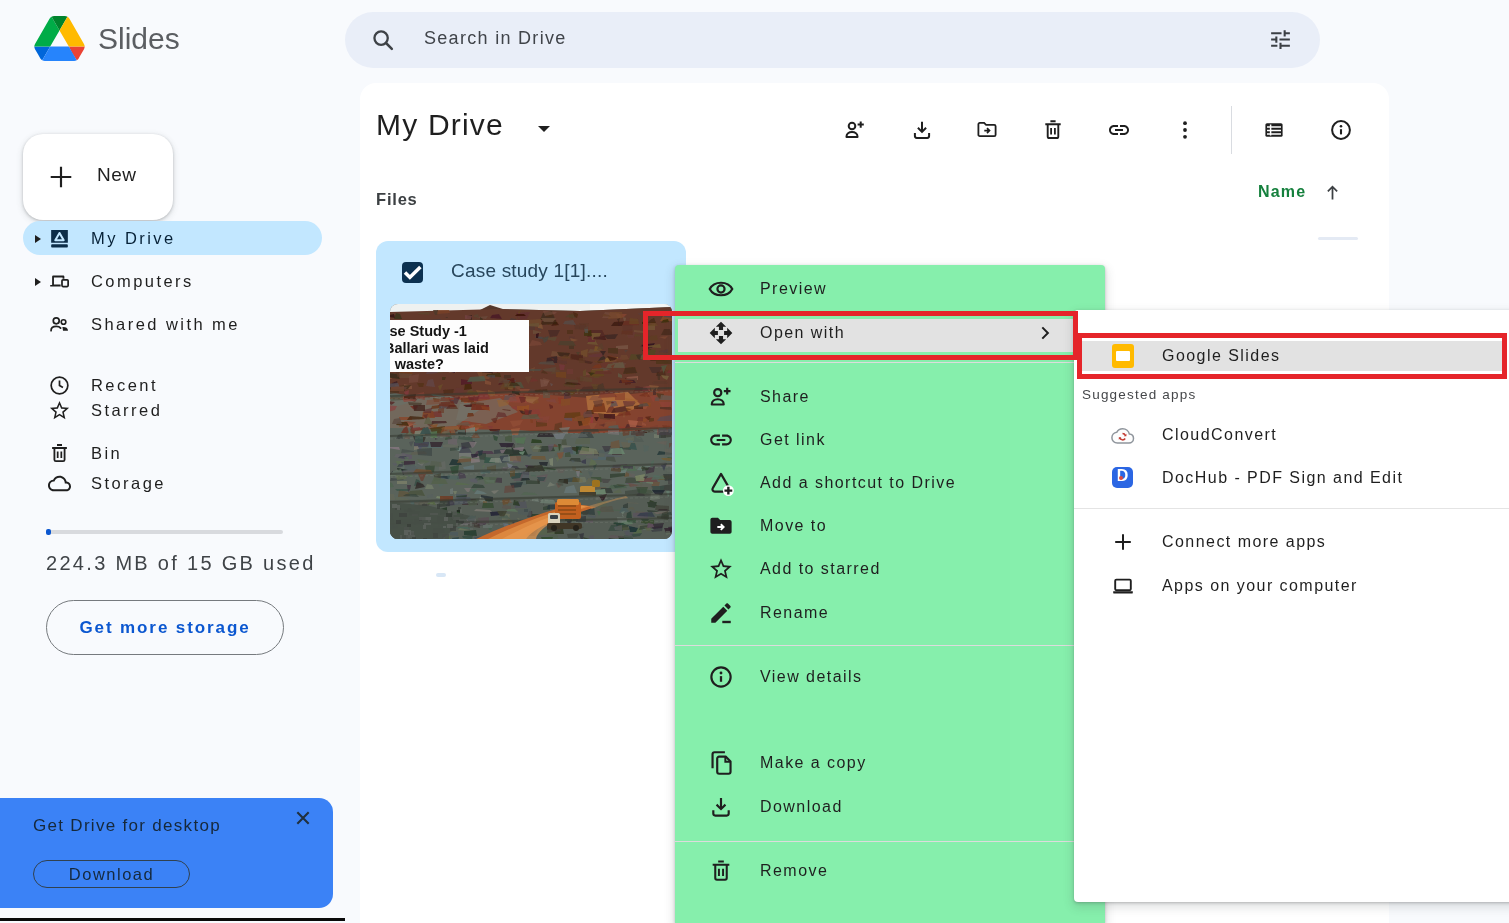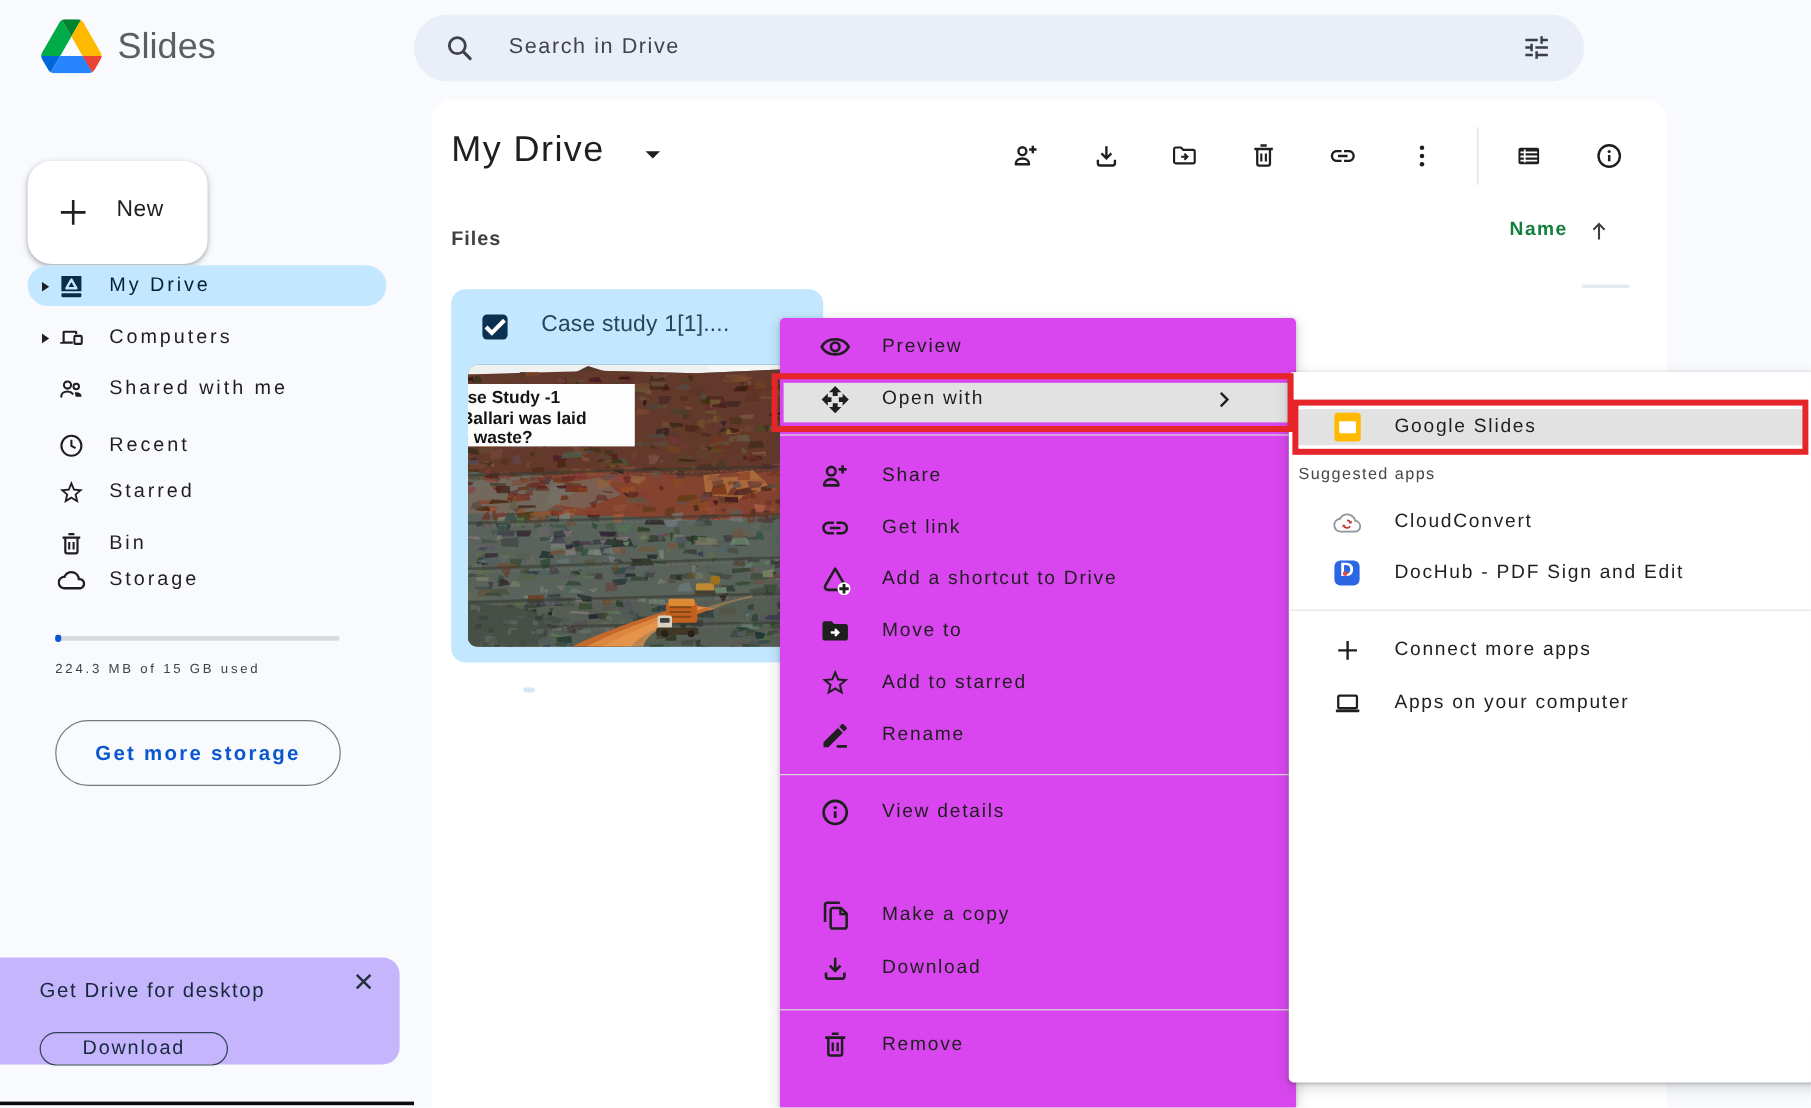--- a/index.html
+++ b/index.html
@@ -13,21 +13,21 @@
   #maincard { left:360px; top:83px; width:1029px; height:840px; background:#fff; border-radius:16px 16px 0 0; }
   #greyblock { left:1389px; top:0; width:120px; height:310px; background:#F8FAFD; border-radius:0 0 22px 22px; }
 
   
   .navrow { position:absolute; left:23px; width:299px; height:34px; border-radius:17px; }
   .navrow .lbl { position:absolute; left:68px; top:50%; transform:translateY(-50%); font-size:16.5px; color:#1f1f1f; letter-spacing:2.45px; }
   .navrow.sel { background:#C2E7FF; }
   .navrow.sel .lbl { color:#062137; font-weight:400; }
 
   
-  #menu1 { left:650px; top:265px; width:430px; height:658px; background:#d946ef; border-radius:4px 4px 0 0;
+  #menu1 { left:675px; top:265px; width:430px; height:658px; background:#86efac; border-radius:4px 4px 0 0;
            box-shadow:0 1px 3px rgba(60,64,67,.30), 0 4px 10px 2px rgba(60,64,67,.15); }
   #menu2 { left:1074px; top:310px; width:446px; height:592px; background:#fff; border-radius:4px;
            box-shadow:0 1px 3px rgba(60,64,67,.30), 0 4px 10px 2px rgba(60,64,67,.15); }
   .mrow { position:absolute; left:0; width:100%; height:44px; }
   .mrow .txt { position:absolute; left:85px; top:50%; transform:translateY(-50%); font-size:16px; color:#1f1f1f; letter-spacing:1.45px; white-space:nowrap; }
   .mdiv { position:absolute; left:0; width:100%; height:1px; background:#dcdcdc; }
   .m2row .txt2 { position:absolute; left:88px; top:50%; transform:translateY(-50%); font-size:16px; color:#1f1f1f; letter-spacing:1.45px; white-space:nowrap; }
 
   .redbox { position:absolute; border:5px solid #e5252a; }
 </style>
@@ -78,21 +78,21 @@
 </div>
 <div class="navrow" style="top:307px;">
   <svg class="ic" style="left:25px; top:6px;" width="23" height="23" viewBox="0 0 24 24">
       <circle cx="8.6" cy="8.2" r="3.1" fill="none" stroke="#1f1f1f" stroke-width="1.8"></circle>
       <path d="M3.2 18.4v-.2c0-2.6 2.3-4.3 5.4-4.3 2 0 3.7.7 4.6 1.9" fill="none" stroke="#1f1f1f" stroke-width="1.8" stroke-linecap="round"></path>
       <circle cx="16.2" cy="9.4" r="2.4" fill="none" stroke="#1f1f1f" stroke-width="1.7"></circle>
       <path d="M15 14.6c3-.4 5.8.9 5.8 3.4 0 .2 0 .3-.1.4h-5z" fill="#1f1f1f"></path>
     </svg>
   <span class="lbl">Shared with me</span>
 </div>
-<div class="navrow" style="top:354px;">
+<div class="navrow" style="top:368px;">
   <svg class="ic" style="left:25px; top:6px;" width="23" height="23" viewBox="0 0 24 24">
       <circle cx="12" cy="12" r="8.7" fill="none" stroke="#1f1f1f" stroke-width="1.8"></circle>
       <path d="M12 6.8V12l3.6 2.1" fill="none" stroke="#1f1f1f" stroke-width="1.8"></path>
     </svg>
   <span class="lbl">Recent</span>
 </div>
 <div class="navrow" style="top:393px;text-align:center;">
   <svg class="ic" style="left:25px; top:6px;" width="23" height="23" viewBox="0 0 24 24">
       <path d="M22 9.24l-7.19-.62L12 2 9.19 8.63 2 9.24l5.46 4.73L5.82 21 12 17.27 18.18 21l-1.63-7.03L22 9.24zM12 15.4l-3.76 2.27 1-4.28-3.32-2.88 4.38-.38L12 6.1l1.71 4.04 4.38.38-3.32 2.88 1 4.28L12 15.4z" fill="#1f1f1f"></path>
     </svg>
@@ -108,26 +108,26 @@
 </div>
 <div class="navrow" style="top:466px;">
   <svg class="ic" style="left:25px; top:6px;" width="23" height="23" viewBox="0 0 24 24">
       <path d="M19.35 10.04C18.67 6.59 15.64 4 12 4 9.11 4 6.6 5.64 5.35 8.04 2.34 8.36 0 10.91 0 14c0 3.31 2.69 6 6 6h13c2.76 0 5-2.24 5-5 0-2.64-2.05-4.78-4.65-4.96zM19 18H6c-2.21 0-4-1.79-4-4s1.79-4 4-4h.71C7.37 7.69 9.48 6 12 6c3.04 0 5.5 2.46 5.5 5.5v.5H19c1.66 0 3 1.34 3 3s-1.34 3-3 3z" fill="#1f1f1f"></path>
     </svg>
   <span class="lbl">Storage</span>
 </div>
 
 <div class="abs" style="left:46px; top:530px; width:237px; height:4px; border-radius:2px; background:#d8dade;"></div>
 <div class="abs" style="left:46px; top:529px; width:5px; height:6px; border-radius:2px; background:#0b57d0;"></div>
-<div class="abs" style="left:46px; top:552px; font-size:11px; letter-spacing:2.3px; color:#3f4347;">224.3 MB of 15 GB used</div>
+<div class="abs" style="left:46px; top:552px; font-size:20px; letter-spacing:2.3px; color:#3f4347;">224.3 MB of 15 GB used</div>
 <div class="abs" style="left:46px; top:600px; width:238px; height:55px; border:1px solid #767a7e; border-radius:28px;">
   <div class="abs" style="left:0; right:0; top:50%; transform:translateY(-50%); text-align:center; font-size:17px; font-weight:700; color:#0b57d0; letter-spacing:1.9px;">Get more storage</div>
 </div>
 
-<div class="abs" style="left:0; top:798px; width:333px; height:89px; background:#c4b5fd; border-radius:0 14px 14px 0;text-decoration:underline;">
+<div class="abs" style="left:0; top:798px; width:333px; height:110px; background:#3b82f6; border-radius:0 14px 14px 0;text-decoration:underline;">
   <div class="abs" style="left:33px; top:18px; font-size:17px; letter-spacing:1.3px; color:#16283a;">Get Drive for desktop</div>
   <svg class="ic" style="left:293px; top:10px;" width="20" height="20" viewBox="0 0 24 24">
       <path d="M5.2 5.2 18.8 18.8 M18.8 5.2 5.2 18.8" stroke="#20303f" stroke-width="2.5" fill="none"></path>
     </svg>
   <div class="abs" style="left:33px; top:62px; width:157px; height:28px; border:1.5px solid #31414f; border-radius:15px;">
     <div class="abs" style="left:0; right:0; top:50%; transform:translateY(-50%); text-align:center; font-size:16.5px; letter-spacing:1.5px; color:#15293d;">Download</div>
   </div>
 </div>
 <div class="abs" style="left:0; top:918px; width:345px; height:3px; background:#0a0a0a;"></div>
 

